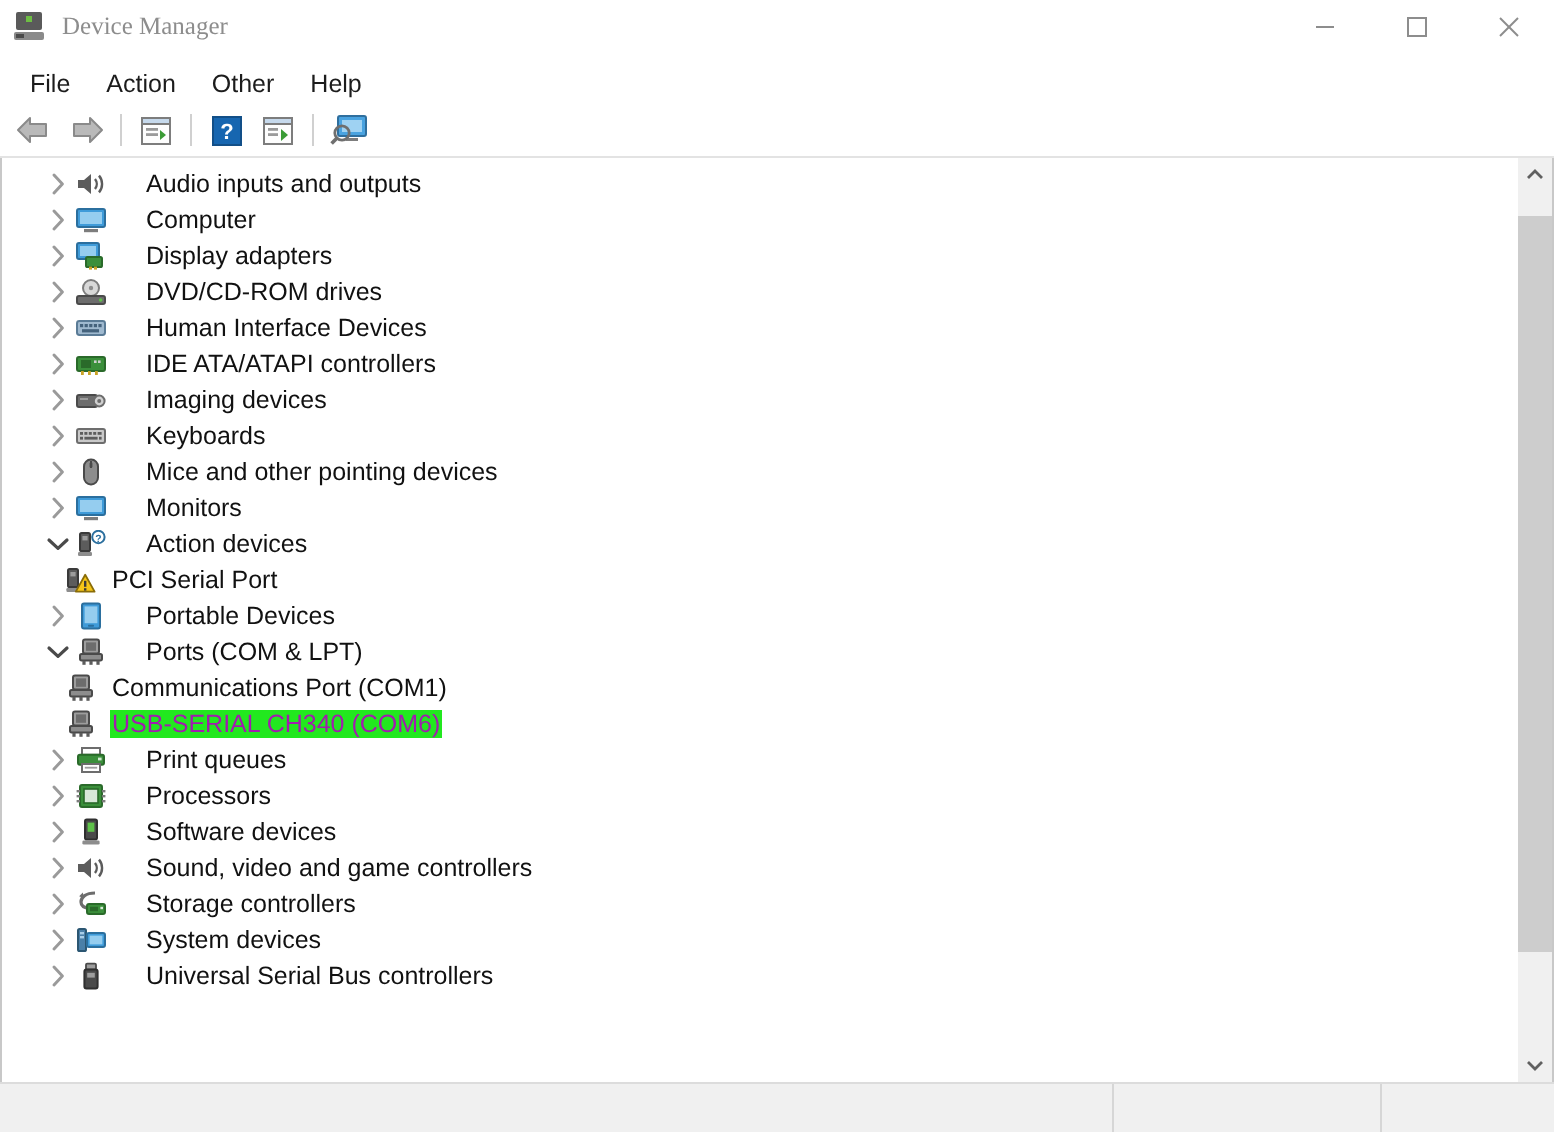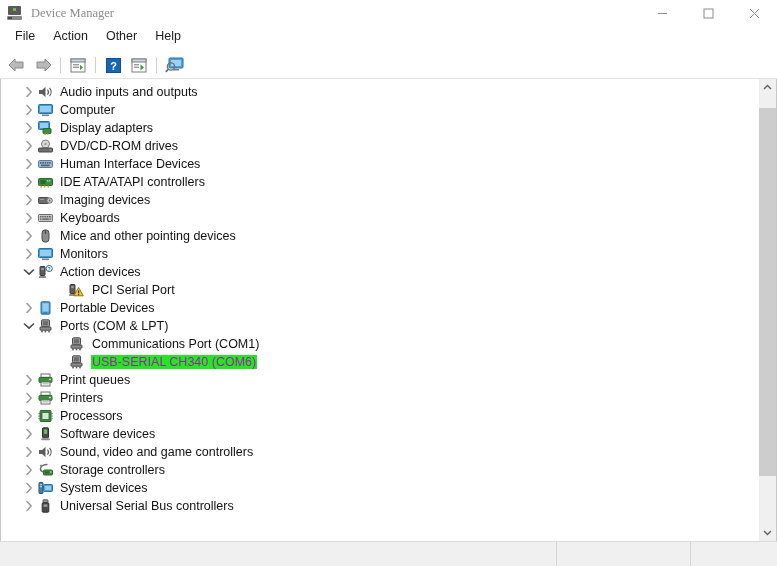--- a/index.html
+++ b/index.html
@@ -76,21 +76,21 @@
     align-items: center;
     justify-content: center;
   }
   .win-btn svg { display: block; }
 
   
   .menubar {
     height: 26px;
     background: #ffffff;
     display: flex;
-    align-items: flex-start;
+    align-items: flex-end;
     padding-left: 6px;
   }
   .menu-item {
     font-size: 12.5px;
     color: #1c1c1c;
     padding: 3px 9px;
     white-space: nowrap;
   }
 
   
@@ -151,32 +151,32 @@
     height: 18px;
     display: flex;
     align-items: center;
     justify-content: center;
     flex: 0 0 auto;
   }
   .row-icon svg { display: block; }
   .row-label {
     font-size: 12.5px;
     color: #111111;
-    margin-left: 5px;
+    margin-left: 18px;
     padding: 0 1px;
   }
   .row.child .row-label { margin-left: 6px; }
   .row-label.hl {
     background: #22e81f;
     color: #a21caf;
   }
 
   
   .lvl0 { padding-left: 20px; }
-  .lvl1 { padding-left: 67px; }
+  .lvl1 { padding-left: 31px; }
 
   
   .vscroll {
     width: 17px;
     flex: 0 0 auto;
     background: #f0f0f0;
     display: flex;
     flex-direction: column;
     border-left: 1px solid #ffffff;
   }
@@ -582,37 +582,20 @@
         <span class="row-label">Print queues</span>
       </div>
       <div class="row lvl0">
         <div class="chev">
           <svg width="8" height="12" viewBox="0 0 8 12">
             <path d="M2 1.5 L6.2 6 L2 10.5" fill="none" stroke="#9a9a9a" stroke-width="1.5" stroke-linecap="round" stroke-linejoin="round"></path>
           </svg>
         </div>
         <div class="row-icon">
           <svg width="15" height="14" viewBox="0 0 15 14">
-            <rect x="3" y="1" width="9" height="3.4" fill="#ffffff" stroke="#6d6d6d" stroke-width="1"></rect>
-            <rect x="1" y="4.4" width="13" height="5" rx="1" fill="#3b8f3b" stroke="#2a6a2a" stroke-width="1"></rect>
-            <rect x="11" y="5.8" width="1.8" height="1.4" fill="#cfe8cf"></rect>
-            <rect x="3" y="9" width="9" height="4" fill="#ffffff" stroke="#6d6d6d" stroke-width="1"></rect>
-            <rect x="4.4" y="10.4" width="6.2" height="0.9" fill="#9d9d9d"></rect>
-          </svg>
-        </div>
-        <span class="row-label">Printers</span>
-      </div>
-      <div class="row lvl0">
-        <div class="chev">
-          <svg width="8" height="12" viewBox="0 0 8 12">
-            <path d="M2 1.5 L6.2 6 L2 10.5" fill="none" stroke="#9a9a9a" stroke-width="1.5" stroke-linecap="round" stroke-linejoin="round"></path>
-          </svg>
-        </div>
-        <div class="row-icon">
-          <svg width="15" height="14" viewBox="0 0 15 14">
             <rect x="2" y="1.5" width="11" height="11" rx="1" fill="#3b8f3b" stroke="#2a6a2a" stroke-width="1"></rect>
             <rect x="4" y="3.5" width="7" height="7" fill="#d8e8d8" stroke="#2a6a2a" stroke-width="0.8"></rect>
             <rect x="0.3" y="4" width="1.7" height="1.2" fill="#7d7d7d"></rect>
             <rect x="0.3" y="6.5" width="1.7" height="1.2" fill="#7d7d7d"></rect>
             <rect x="0.3" y="9" width="1.7" height="1.2" fill="#7d7d7d"></rect>
             <rect x="13" y="4" width="1.7" height="1.2" fill="#7d7d7d"></rect>
             <rect x="13" y="6.5" width="1.7" height="1.2" fill="#7d7d7d"></rect>
             <rect x="13" y="9" width="1.7" height="1.2" fill="#7d7d7d"></rect>
           </svg>
         </div>

